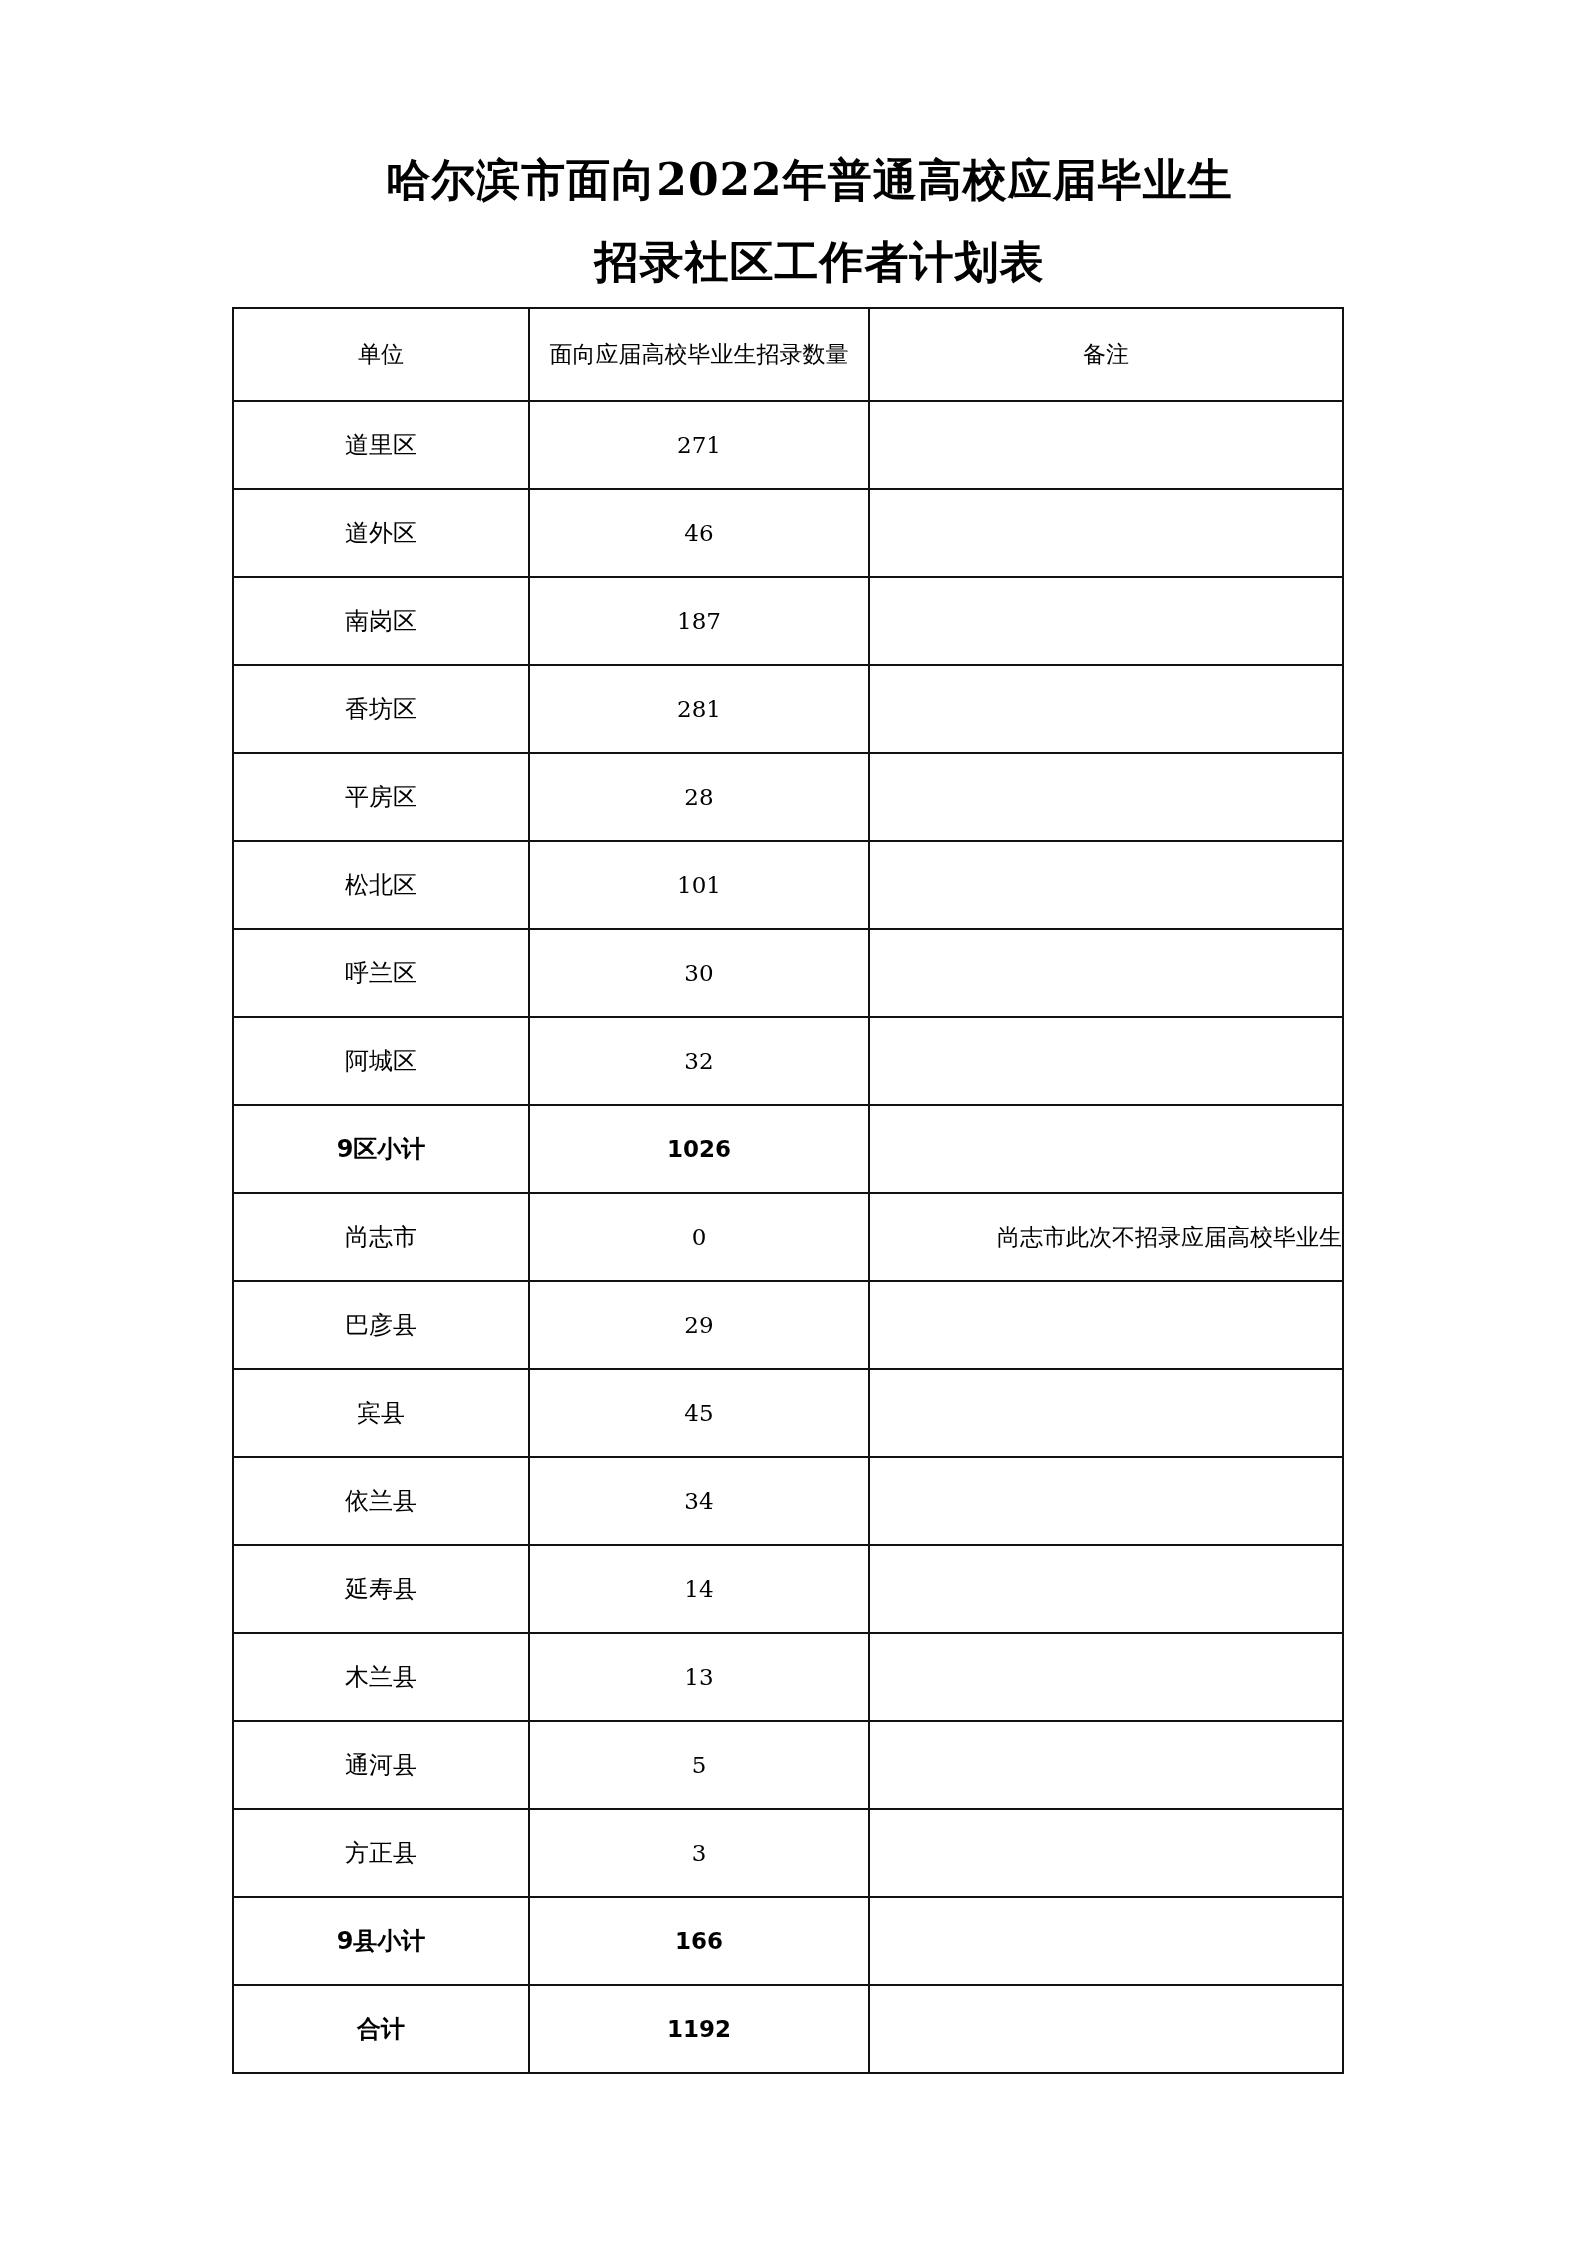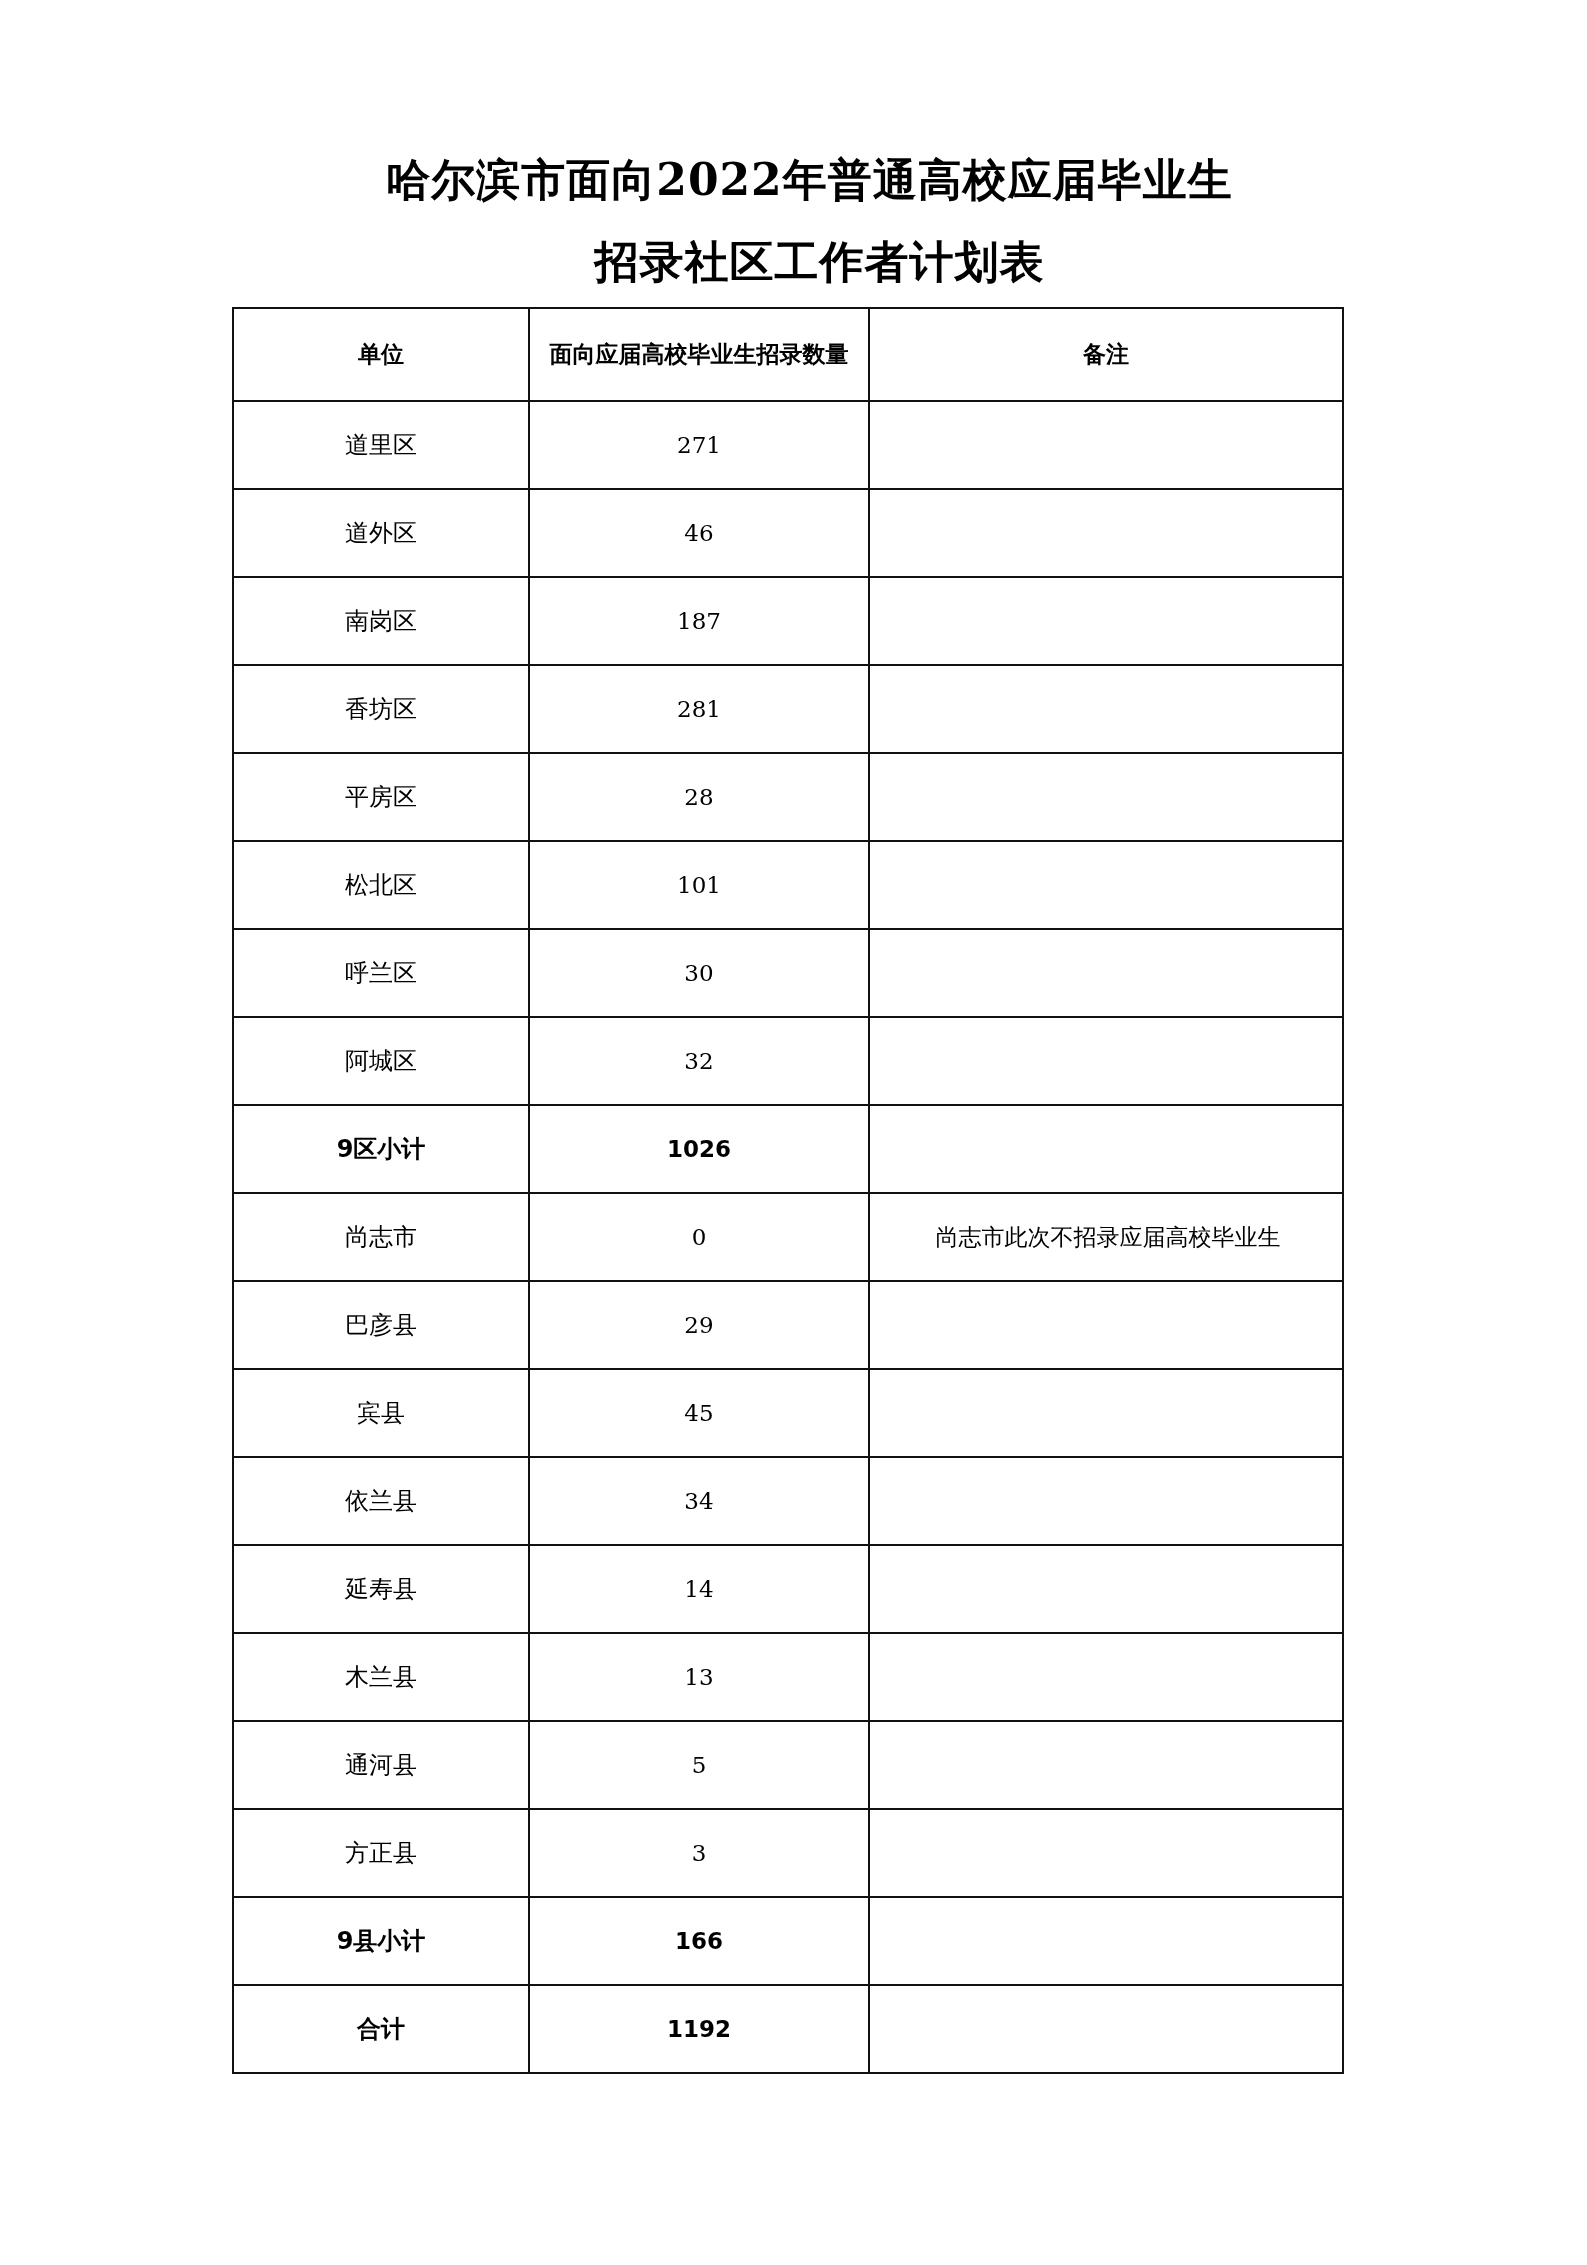--- a/index.html
+++ b/index.html
@@ -48,32 +48,32 @@
       padding: 0;
       font-size: 24px;
       font-weight: normal;
       font-family: "DejaVu Sans", "Liberation Sans", sans-serif;
     }
     table.plan td.c2 { border-left-width: 1px; border-right-width: 1px; margin-top: 20px; }
     table.plan th.c2 { border-left-width: 1px; border-right-width: 1px; }
 
     table.plan thead th {
       height: 91px;
-      font-weight: bold;
+      font-weight: normal;
       font-size: 23px;
     }
     table.plan tbody td {
       height: 86px;
     }
     table.plan td.num {
       font-family: "DejaVu Serif", "Liberation Serif", serif;
       font-size: 23px;
     }
     table.plan td.note {
-      text-align: center;
+      text-align: right;
       padding-left: 4px;
       font-size: 23px;
     }
     table.plan tr.subtotal td {
       font-weight: bold;
     }
     table.plan tr.subtotal td.num {
       font-family: "DejaVu Sans", "Liberation Sans", sans-serif;
       border-radius: 23px;
     }

